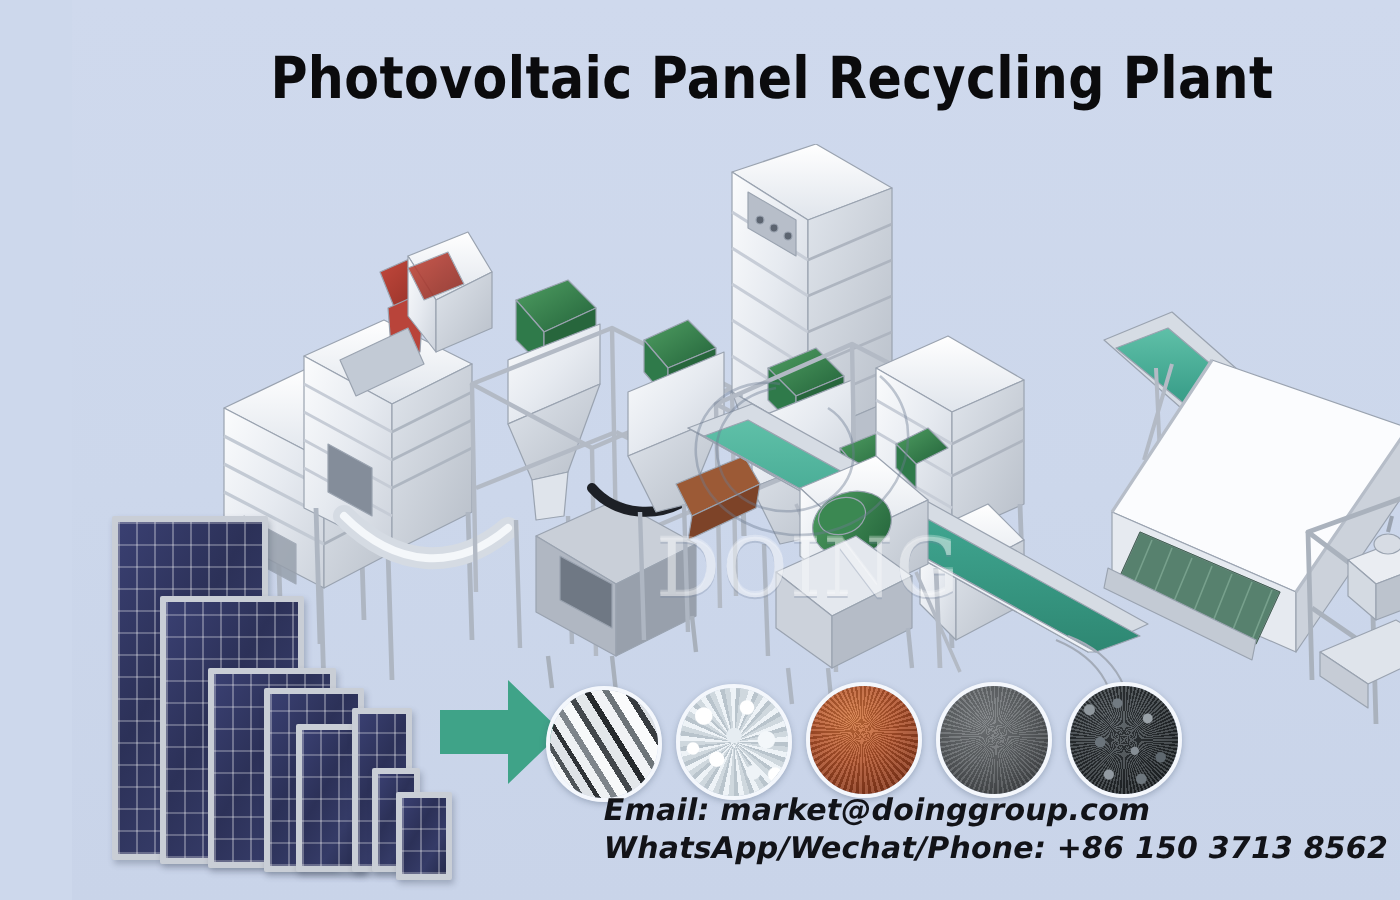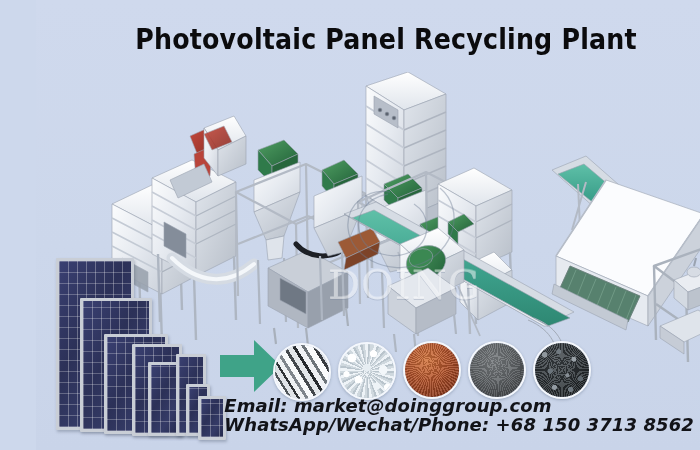--- a/index.html
+++ b/index.html
@@ -69,21 +69,21 @@
     box-shadow:0 1px 3px rgba(70,85,110,.35);
     overflow:hidden;
   }
   .prod i{position:absolute;inset:0;display:block;}
 
   
   #contact{
     position:absolute;right:42px;bottom:16px;text-align:left;
     font-family:"DejaVu Sans","Liberation Sans",sans-serif;
     font-style:italic;font-weight:700;
-    font-size:18px;line-height:19px;color:#121318;
+    font-size:15px;line-height:19px;color:#121318;
     letter-spacing:.1px;
   }
   #contact div{white-space:nowrap;}
 </style>
 </head>
 <body>
 
 <div id="stage">
 
   <div id="title">Photovoltaic Panel Recycling Plant</div>
@@ -416,16 +416,16 @@
       radial-gradient(circle at 60% 60%,#868e95 0 4%,transparent 5%),
       radial-gradient(circle at 84% 66%,#5f686f 0 4%,transparent 5%),
       radial-gradient(circle at 36% 82%,#929aa1 0 4%,transparent 5%),
       radial-gradient(circle at 66% 86%,#6e777e 0 4%,transparent 5%),
       repeating-conic-gradient(from 5deg at 50% 50%,rgba(255,255,255,.12) 0 2deg,rgba(0,0,0,.35) 2deg 4deg),
       radial-gradient(circle at 40% 34%,#4b5257 0%,#31373b 60%,#1d2225 100%);"></i>
   </div>
 
   <div id="contact">
     <div>Email: market@doinggroup.com</div>
-    <div>WhatsApp/Wechat/Phone: +68 150 3713 8562</div>
+    <div>WhatsApp/Wechat/Phone: +86 150 3713 8562</div>
   </div>
 
 </div>
 
 </body></html>

